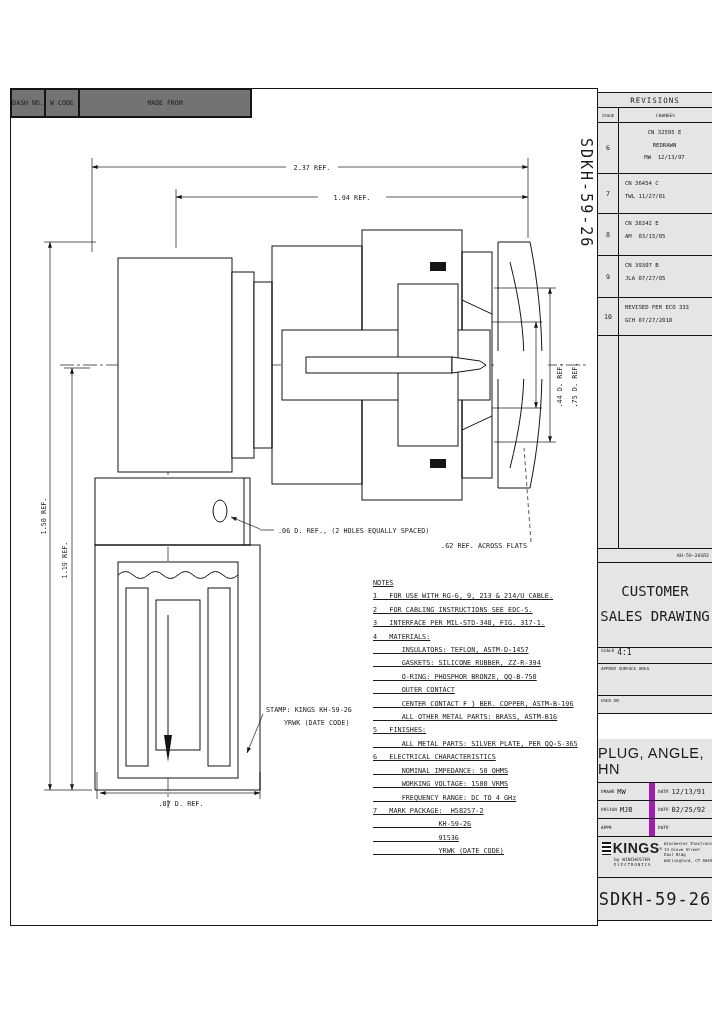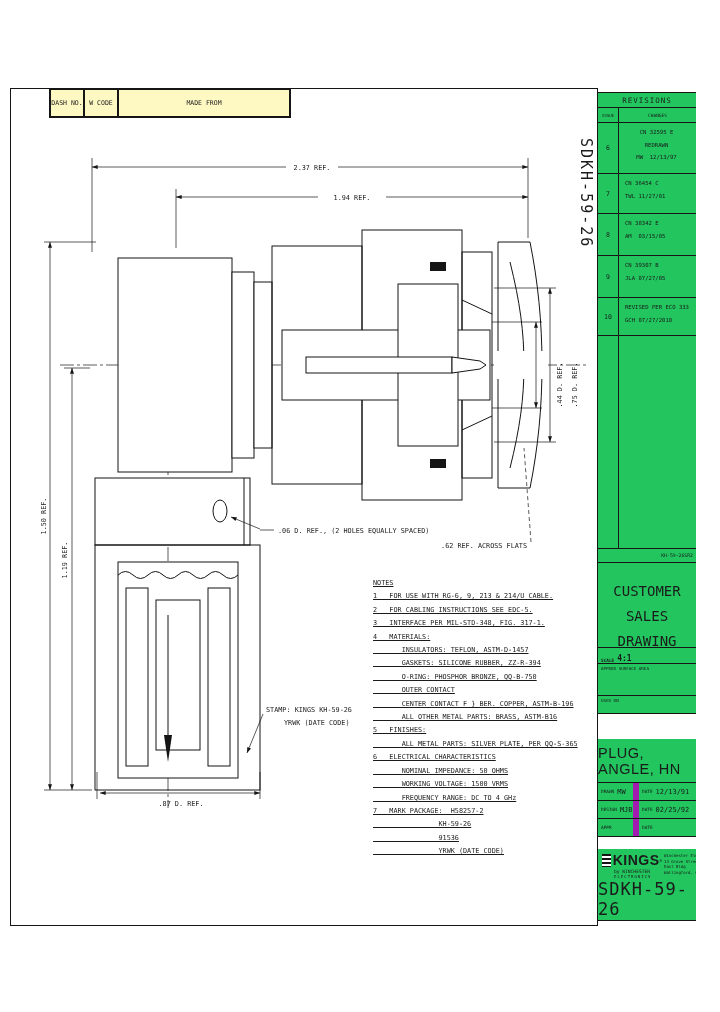--- a/index.html
+++ b/index.html
@@ -3,69 +3,69 @@
 <meta charset="utf-8">
 <style>
   html,body{margin:0;padding:0;}
   body{width:720px;height:1012px;background:#fff;position:relative;overflow:hidden;
        font-family:"DejaVu Sans Mono",monospace;color:#1b1b1b;}
   .sheet{position:absolute;inset:0;}
   .frame{position:absolute;left:10px;top:88px;width:701px;height:838px;
          border:1.5px solid #151515;box-sizing:border-box;}
   
   .hdr{position:absolute;left:10px;top:88px;height:30px;display:flex;
-       border:2px solid #151515;box-sizing:border-box;background:#fef9c3;z-index:3;margin-left:39px;}
+       border:2px solid #151515;box-sizing:border-box;background:#737373;z-index:3;}
   .hc{border-right:2px solid #151515;display:flex;align-items:center;justify-content:center;
       font-size:6.5px;white-space:nowrap;box-sizing:border-box;}
   .hc:last-child{border-right:none;}
   .hc.c1{width:34px}.hc.c2{width:34px}.hc.c3{width:170px}
   
   .notes{position:absolute;left:373px;top:577px;width:222px;z-index:2;}
   .nl{font-size:6.8px;line-height:13.4px;white-space:pre;text-decoration:underline;}
   
   .vpn{position:absolute;left:577px;top:138px;height:180px;writing-mode:vertical-rl;
        font-size:15px;letter-spacing:2px;white-space:nowrap;z-index:3;}
   
   .tb{position:absolute;left:597px;top:88px;width:115px;height:838px;background:#fff;
       border-left:1.5px solid #151515;box-sizing:border-box;z-index:3;}
-  .tb .row{position:absolute;left:0;right:16px;border-bottom:1px solid #151515;
-           box-sizing:border-box;overflow:hidden;background:#22c55e;}
+  .tb .row{position:absolute;left:0;right:0;border-bottom:1px solid #151515;
+           box-sizing:border-box;overflow:hidden;background:#e5e5e5;}
   .rv-title{top:4px;height:16px;border-top:1px solid #151515;display:flex;align-items:center;
             justify-content:center;font-size:7.5px;letter-spacing:1px;}
   .rv-head{top:20px;height:15px;display:flex;}
   .rv-head .iss{width:21px;border-right:1px solid #151515;display:flex;align-items:center;
                 justify-content:center;font-size:4.2px;box-sizing:border-box;}
   .rv-head .chg{flex:1;display:flex;align-items:center;justify-content:center;font-size:4.5px;}
   .rv-row{display:flex;}
   .rv-row .iss{width:21px;border-right:1px solid #151515;display:flex;align-items:center;
                justify-content:center;font-size:6.5px;box-sizing:border-box;}
   .rv-row .chg{flex:1;padding:3px 2px 0 6px;}
   .rl{font-size:5.6px;line-height:12.5px;white-space:pre;}
   .rv-r0 .chg{text-align:center;padding-left:0;}
   .file-row{top:461px;height:14px;display:flex;align-items:center;justify-content:flex-end;
             font-size:4.8px;padding-right:3px;}
   .cust-row{top:475px;height:85px;text-align:center;font-size:14px;line-height:25px;padding-top:16px;}
-  .scale-row{top:560px;height:16px;display:flex;align-items:flex-end;font-weight:bold;}
+  .scale-row{top:560px;height:16px;display:flex;align-items:flex-start;}
   .tlbl{font-size:4.4px;margin:0 3px;}
   .scale-val{font-size:8px;}
   .surf-row{top:576px;height:32px;}
   .used-row{top:608px;height:18px;}
   .corner-lbl{font-size:4.2px;padding:2px 0 0 3px;}
   .ref-row{top:626px;height:25px;display:flex;align-items:center;margin-top:36px;}
   .ref-val{font-size:6.4px;white-space:nowrap;}
   .title-row{top:651px;height:44px;display:flex;align-items:center;justify-content:center;
              font-family:"Liberation Sans",sans-serif;font-size:14.5px;letter-spacing:.5px;}
   .sig-row{display:flex;}
   .sig-row .lc{flex:1;border-right:6px solid #a21caf;display:flex;align-items:center;box-sizing:border-box;}
   .sig-row .rc{width:57px;display:flex;align-items:center;}
   .sig-val{font-size:7px;}
   .drawn-row{top:695px;height:18px;}
   .design-row{top:713px;height:18px;}
   .appr-row{top:731px;height:18px;}
-  .logo-row{top:749px;height:41px;display:flex;margin-top:12px;}
+  .logo-row{top:749px;height:41px;display:flex;}
   .logo-box{width:64px;padding:3px 0 0 4px;box-sizing:border-box;}
   .logo-line{display:flex;align-items:center;}
   .lmark{width:10px;height:13px;margin-right:2px;
          background:repeating-linear-gradient(180deg,#151515 0 2px,#fff 2px 4px);}
   .lname{font-family:"Liberation Sans",sans-serif;font-weight:bold;font-size:14px;letter-spacing:.5px;}
   .lreg{font-size:4px;vertical-align:top;}
   .lsub{font-size:4.6px;margin:1px 0 0 12px;}
   .lsub2{font-size:4px;letter-spacing:1px;margin-left:12px;}
   .addr{flex:1;padding:4px 2px 0 2px;}
   .al{font-size:4px;line-height:5.6px;white-space:nowrap;}

